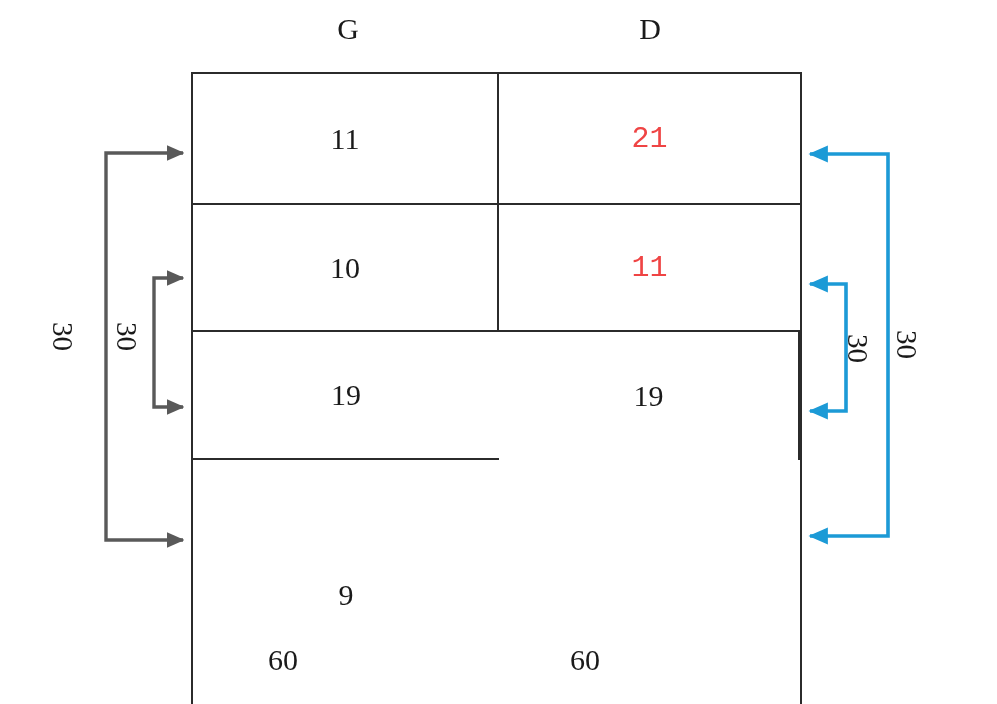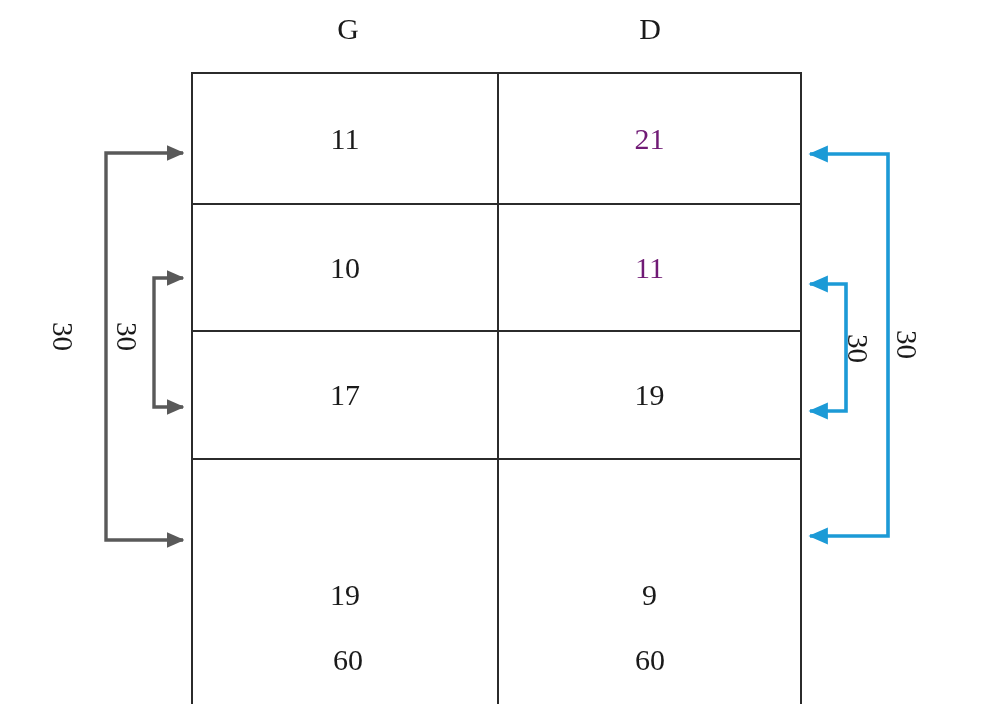--- a/index.html
+++ b/index.html
@@ -46,28 +46,27 @@
     display: flex;
     align-items: center;
     justify-content: center;
     font-size: 30px;
     color: #1a1a1a;
     box-sizing: border-box;
     line-height: 1;
   }
   .cell.bdr-r { border-right: 2.5px solid #2b2b2b; }
   .cell.bdr-b { border-bottom: 2.5px solid #2b2b2b; }
-  .cell.blue { color: #701a75; }
+  .cell.blue { color: #ef4444; font-family: Liberation Mono, monospace; }
 
   
   .total {
     position: absolute;
     top: 645px;
     width: 160px;
-    text-align: center;
     font-size: 30px;
     color: #1a1a1a;
     line-height: 1;
   }
   #tot-g { left: 268px; }
   #tot-d { left: 570px; }
 
   
   .bracket-layer {
     position: absolute;
@@ -99,21 +98,20 @@
   <div class="col-header" id="hdr-g">G</div>
   <div class="col-header" id="hdr-d">D</div>
 
   <div id="table">
     <div class="cell bdr-r bdr-b">11</div>
     <div class="cell bdr-b blue">21</div>
 
     <div class="cell bdr-r bdr-b">10</div>
     <div class="cell bdr-b blue">11</div>
 
-    <div class="cell bdr-r bdr-b">17</div>
     <div class="cell bdr-b">19</div>
 
     <div class="cell bdr-r">19</div>
     <div class="cell">9</div>
   </div>
 
   <svg class="bracket-layer" viewBox="0 0 997 704">
     <defs>
       <marker id="arr-gray" viewBox="0 0 10 10" refX="9.2" refY="5" markerWidth="5.2" markerHeight="5.2" orient="auto-start-reverse">
         <path d="M 0 0.6 L 10 5 L 0 9.4 z" fill="#595959"></path>

